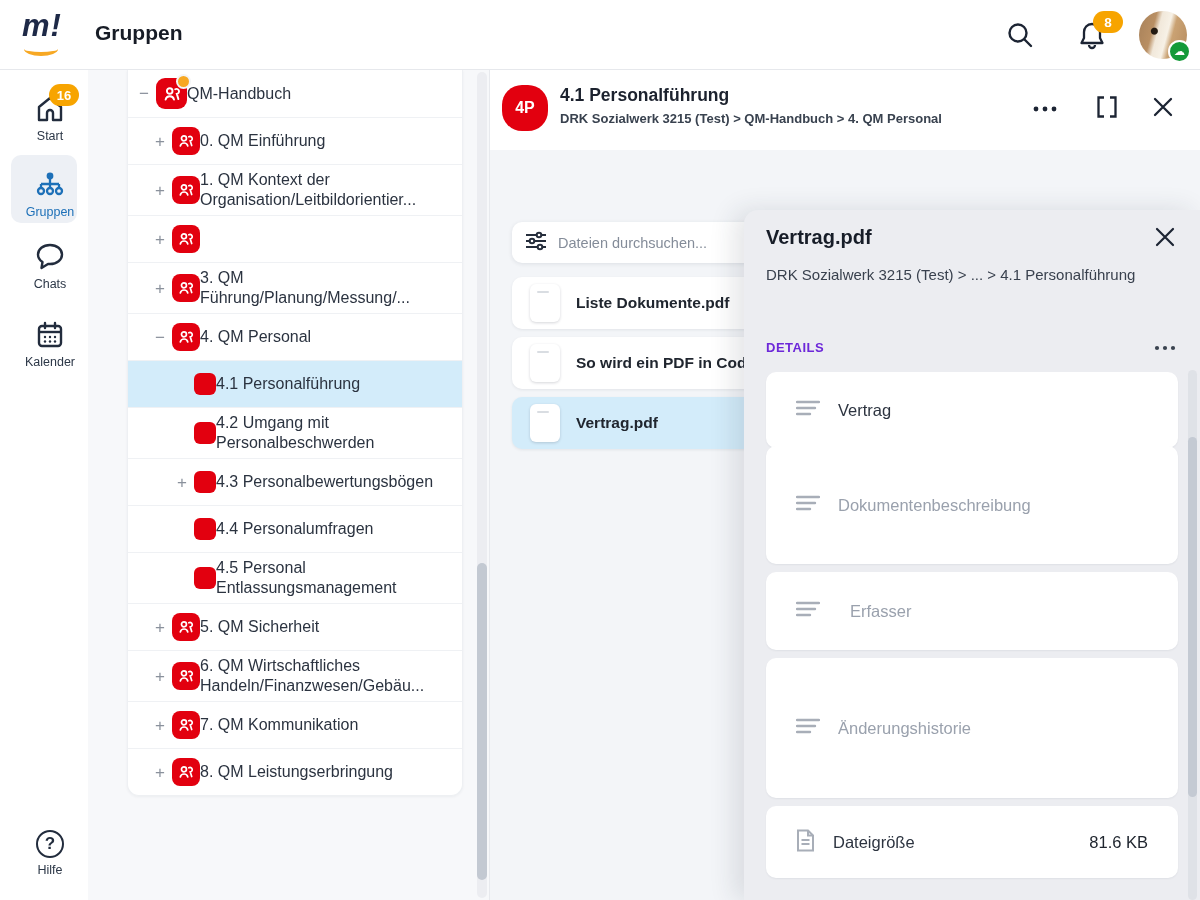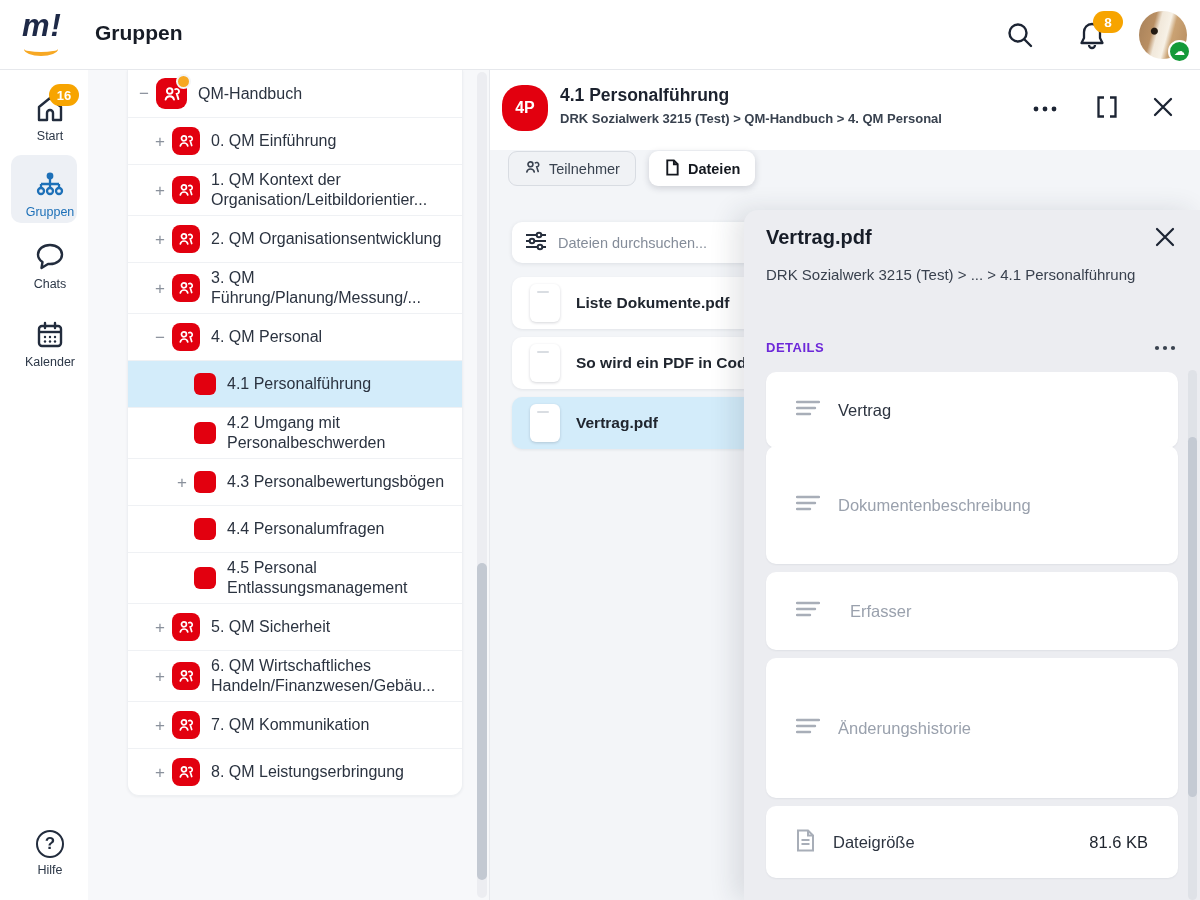--- a/index.html
+++ b/index.html
@@ -45,21 +45,21 @@
   .trow.lvl0 { padding-left:6px; }
   .trow.lvl1 { padding-left:22px; }
   .trow.lvl2 { padding-left:44px; }
   .trow.selected { background:#d3ecfa; }
   .toggle { width:20px; flex:none; text-align:center; color:#8a919c; font-size:17px; line-height:1; cursor:pointer; }
   .gicon { flex:none; margin-left:2px; position:relative; background:#e2000f; display:flex; align-items:center; justify-content:center; }
   .gicon.root { width:31px; height:31px; border-radius:9px; }
   .gicon.grp { width:28px; height:28px; border-radius:8px; }
   .gicon.leaf { width:22px; height:22px; border-radius:6px; }
   .gicon.root::after { content:""; position:absolute; top:-4px; right:-4px; width:11px; height:11px; background:#f7a823; border:2px solid #f4f5f7; border-radius:50%; }
-  .tlabel { padding-left:11px; padding-right:4px; font-size:16px; line-height:20px; color:#2b3340; display:-webkit-box; -webkit-line-clamp:2; -webkit-box-orient:vertical; overflow:hidden; }
+  .tlabel { padding-right:4px; font-size:16px; line-height:20px; color:#2b3340; display:-webkit-box; -webkit-line-clamp:2; -webkit-box-orient:vertical; overflow:hidden; }
   .tree-sb-track { position:absolute; left:389px; top:2px; width:10px; height:826px; background:#ecedf1; border-radius:6px; }
   .tree-sb-thumb { position:absolute; left:389px; top:493px; width:10px; height:317px; background:#c3c9d2; border-radius:6px; cursor:pointer; }
 
   
   .main { position:absolute; left:490px; top:70px; width:710px; height:830px; background:#f3f5f8; z-index:3; }
   .main-header { position:absolute; left:0; top:0; width:710px; height:80px; background:#fff; }
   .badge-4p { position:absolute; left:12px; top:15px; width:46px; height:46px; background:#e2000f; color:#fff; border-radius:20px; display:flex; align-items:center; justify-content:center; font-size:16px; font-weight:700; }
   .main-title { position:absolute; left:70px; top:15px; font-size:17.5px; font-weight:700; color:#1c222e; }
   .main-breadcrumb { position:absolute; left:70px; top:41px; font-size:13px; font-weight:600; color:#39424f; }
   .hdr-btn { position:absolute; top:24px; width:34px; height:30px; display:flex; align-items:center; justify-content:center; cursor:pointer; }
@@ -234,21 +234,20 @@
 
     <div class="trow lvl1">
       <span class="toggle">+</span>
       <span class="gicon grp">
           <svg width="16" height="16" viewBox="0 0 18 18" fill="none">
             <circle cx="6.7" cy="6" r="2.8" stroke="#fff" stroke-width="1.9"></circle>
             <path d="M2.6 14.6 a4.3 4.3 0 0 1 8.4 0" stroke="#fff" stroke-width="1.9" stroke-linecap="round"></path>
             <path d="M12.2 4.3 a2.5 2.5 0 1 1 1.6 4.6 l1.6 5.2" stroke="#fff" stroke-width="1.9" stroke-linecap="round"></path>
           </svg>
         </span>
-      <span class="tlabel">2. QM Organisationsentwicklung</span>
     </div>
 
     <div class="trow lvl1">
       <span class="toggle">+</span>
       <span class="gicon grp">
           <svg width="16" height="16" viewBox="0 0 18 18" fill="none">
             <circle cx="6.7" cy="6" r="2.8" stroke="#fff" stroke-width="1.9"></circle>
             <path d="M2.6 14.6 a4.3 4.3 0 0 1 8.4 0" stroke="#fff" stroke-width="1.9" stroke-linecap="round"></path>
             <path d="M12.2 4.3 a2.5 2.5 0 1 1 1.6 4.6 l1.6 5.2" stroke="#fff" stroke-width="1.9" stroke-linecap="round"></path>
           </svg>
@@ -376,41 +375,20 @@
     </div>
     <div class="hdr-btn hdr-close">
       <span>
         <svg width="24" height="24" viewBox="0 0 24 24">
             <path d="M4 4 L20 20 M20 4 L4 20" stroke="#1c2433" stroke-width="2.3" stroke-linecap="round"></path>
           </svg>
       </span>
     </div>
   </div>
 
-  <div class="tabs">
-    <div class="chip inactive">
-      <span>
-        <svg width="17" height="16" viewBox="0 0 18 18" fill="none">
-            <circle cx="6.7" cy="6" r="2.8" stroke="#3a4350" stroke-width="1.8"></circle>
-            <path d="M2.6 14.6 a4.3 4.3 0 0 1 8.4 0" stroke="#3a4350" stroke-width="1.8" stroke-linecap="round"></path>
-            <path d="M12.2 4.3 a2.5 2.5 0 1 1 1.6 4.6 l1.6 5.2" stroke="#3a4350" stroke-width="1.8" stroke-linecap="round"></path>
-          </svg>
-      </span>
-      <span>Teilnehmer</span>
-    </div>
-    <div class="chip active">
-      <span>
-        <svg width="16" height="17" viewBox="0 0 16 18" fill="none">
-            <path d="M3 1.5 H10 L14 5.5 V16.5 H3 Z" stroke="#14181f" stroke-width="2"></path>
-            <path d="M10 1.5 V5.5 H14" stroke="#14181f" stroke-width="2"></path>
-          </svg>
-      </span>
-      <span>Dateien</span>
-    </div>
-  </div>
 
   <div class="search-bar">
     <span>
       <svg width="22" height="20" viewBox="0 0 22 20" fill="none">
           <path d="M1 4 H21" stroke="#262e3c" stroke-width="2"></path>
           <circle cx="14" cy="4" r="2.3" fill="#fff" stroke="#262e3c" stroke-width="2"></circle>
           <path d="M1 10 H21" stroke="#262e3c" stroke-width="2"></path>
           <circle cx="7" cy="10" r="2.3" fill="#fff" stroke="#262e3c" stroke-width="2"></circle>
           <path d="M1 16 H21" stroke="#262e3c" stroke-width="2"></path>
           <circle cx="15" cy="16" r="2.3" fill="#fff" stroke="#262e3c" stroke-width="2"></circle>

